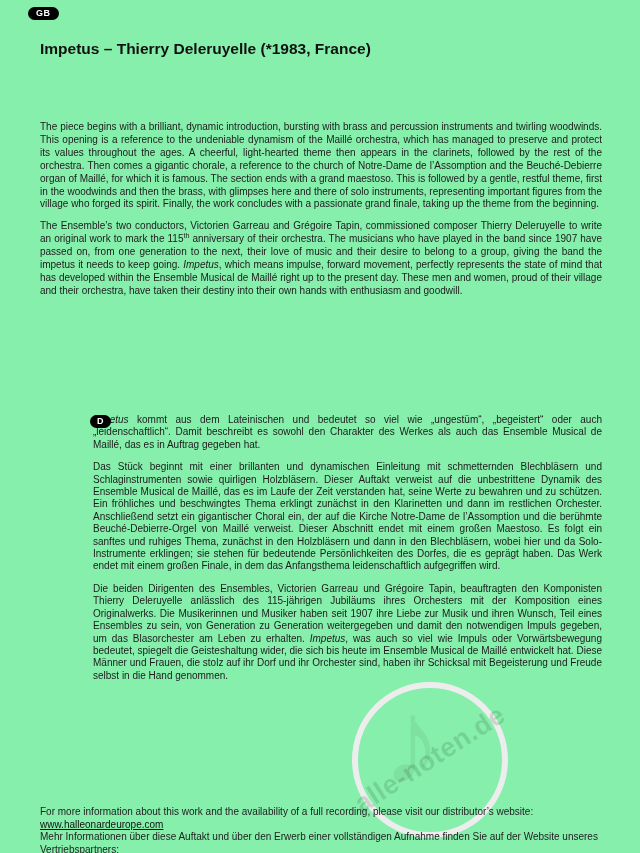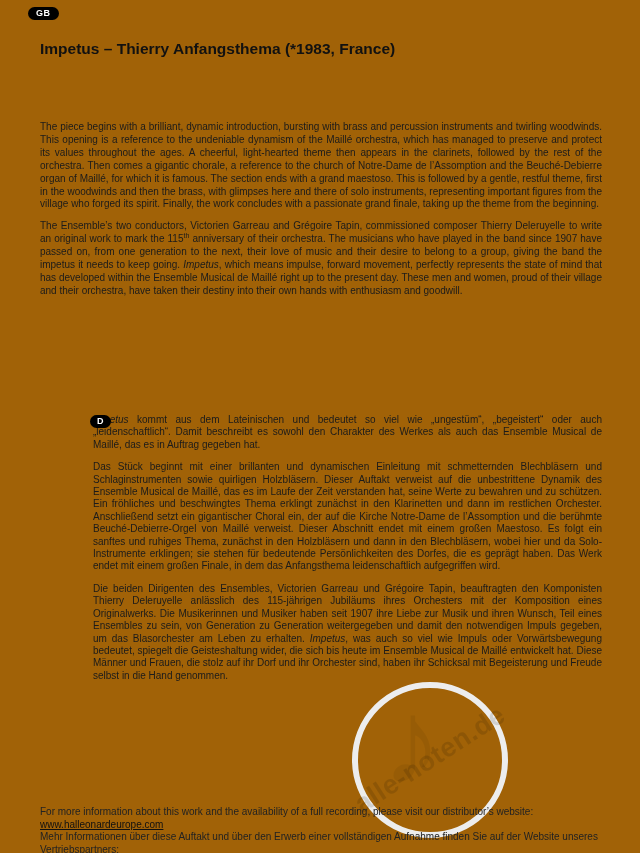--- a/index.html
+++ b/index.html
@@ -6,21 +6,21 @@
   html, body { background: #ffffff; }
   body {
     font-family: "Liberation Sans", sans-serif;
     color: #1b1b1b;
     width: 640px;
   }
   .page {
     position: relative;
     width: 640px;
     height: 853px;
-    background: #a16207;
+    background: #86efac;
     overflow: hidden;
   }
   .badge {
     display: inline-block;
     background: #000;
     color: #fff;
     font-weight: bold;
     font-size: 9px;
     line-height: 13px;
     padding: 0 8px;
@@ -112,21 +112,21 @@
     cursor: pointer;
   }
 </style>
 </head>
 <body>
 
 <div class="page">
 
   <span class="badge corner-badge">GB</span>
 
-  <h1 class="title">Impetus – Thierry Anfangsthema (*1983, France)</h1>
+  <h1 class="title">Impetus – Thierry Deleruyelle (*1983, France)</h1>
 
   <section class="text-col english">
       <p>The piece begins with a brilliant, dynamic introduction, bursting with brass and percussion instruments and twirling woodwinds. This opening is a reference to the undeniable dynamism of the Maillé orchestra, which has managed to preserve and protect its values throughout the ages. A cheerful, light-hearted theme then appears in the clarinets, followed by the rest of the orchestra. Then comes a gigantic chorale, a reference to the church of Notre-Dame de l’Assomption and the Beuché-Debierre organ of Maillé, for which it is famous. The section ends with a grand maestoso. This is followed by a gentle, restful theme, first in the woodwinds and then the brass, with glimpses here and there of solo instruments, representing important figures from the village who forged its spirit. Finally, the work concludes with a passionate grand finale, taking up the theme from the beginning.</p>
       <p>The Ensemble’s two conductors, Victorien Garreau and Grégoire Tapin, commissioned composer Thierry Deleruyelle to write an original work to mark the 115<sup>th</sup> anniversary of their orchestra. The musicians who have played in the band since 1907 have passed on, from one generation to the next, their love of music and their desire to belong to a group, giving the band the impetus it needs to keep going. <i>Impetus</i>, which means impulse, forward movement, perfectly represents the state of mind that has developed within the Ensemble Musical de Maillé right up to the present day. These men and women, proud of their village and their orchestra, have taken their destiny into their own hands with enthusiasm and goodwill.</p>
     </section>
 
   <section class="german-section">
     <span class="badge d-badge">D</span>
     <div class="german-text">
         <p><i>Impetus</i> kommt aus dem Lateinischen und bedeutet so viel wie „ungestüm“, „begeistert“ oder auch „leidenschaftlich“. Damit beschreibt es sowohl den Charakter des Werkes als auch das Ensemble Musical de Maillé, das es in Auftrag gegeben hat.</p>

